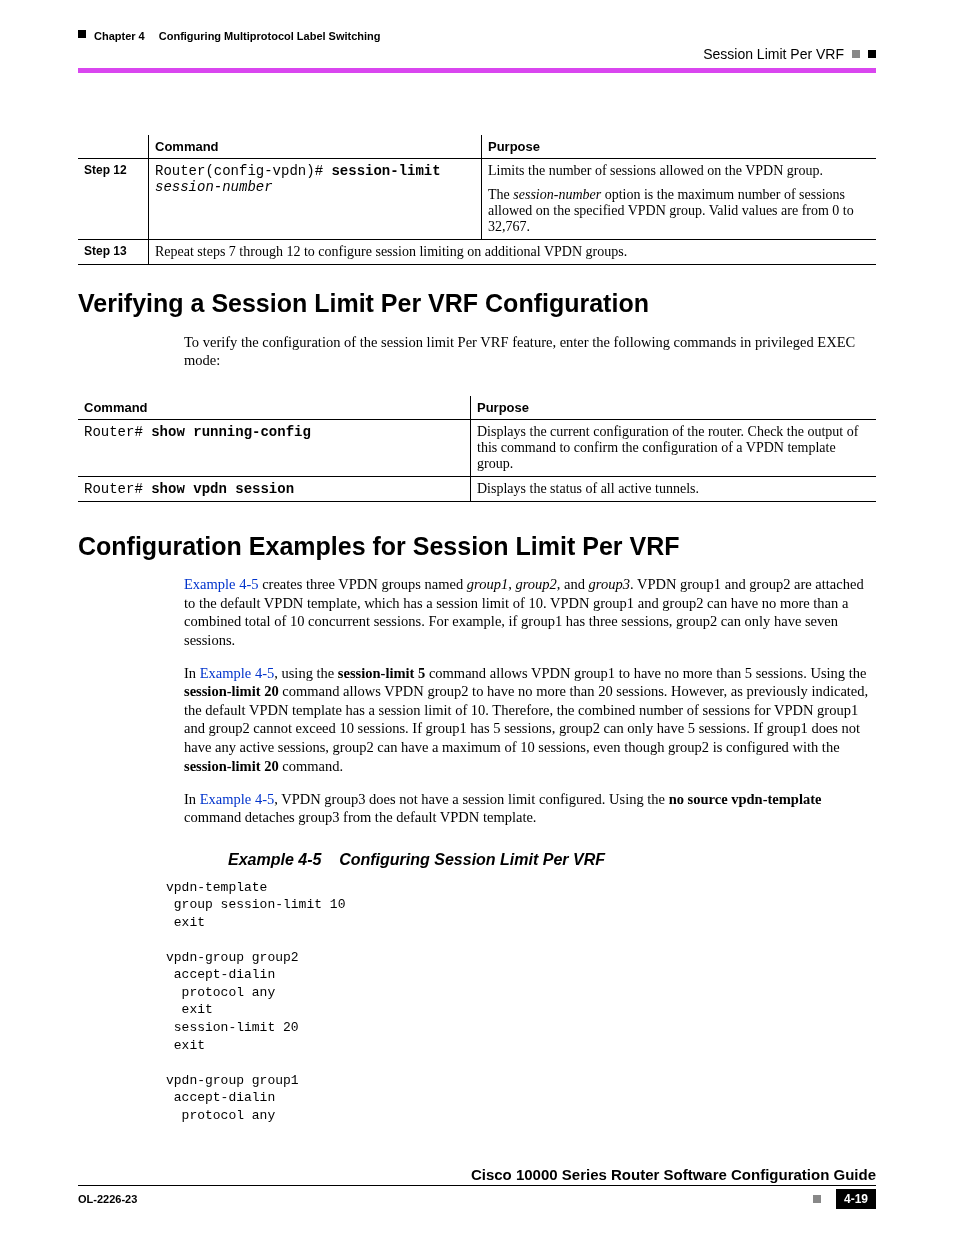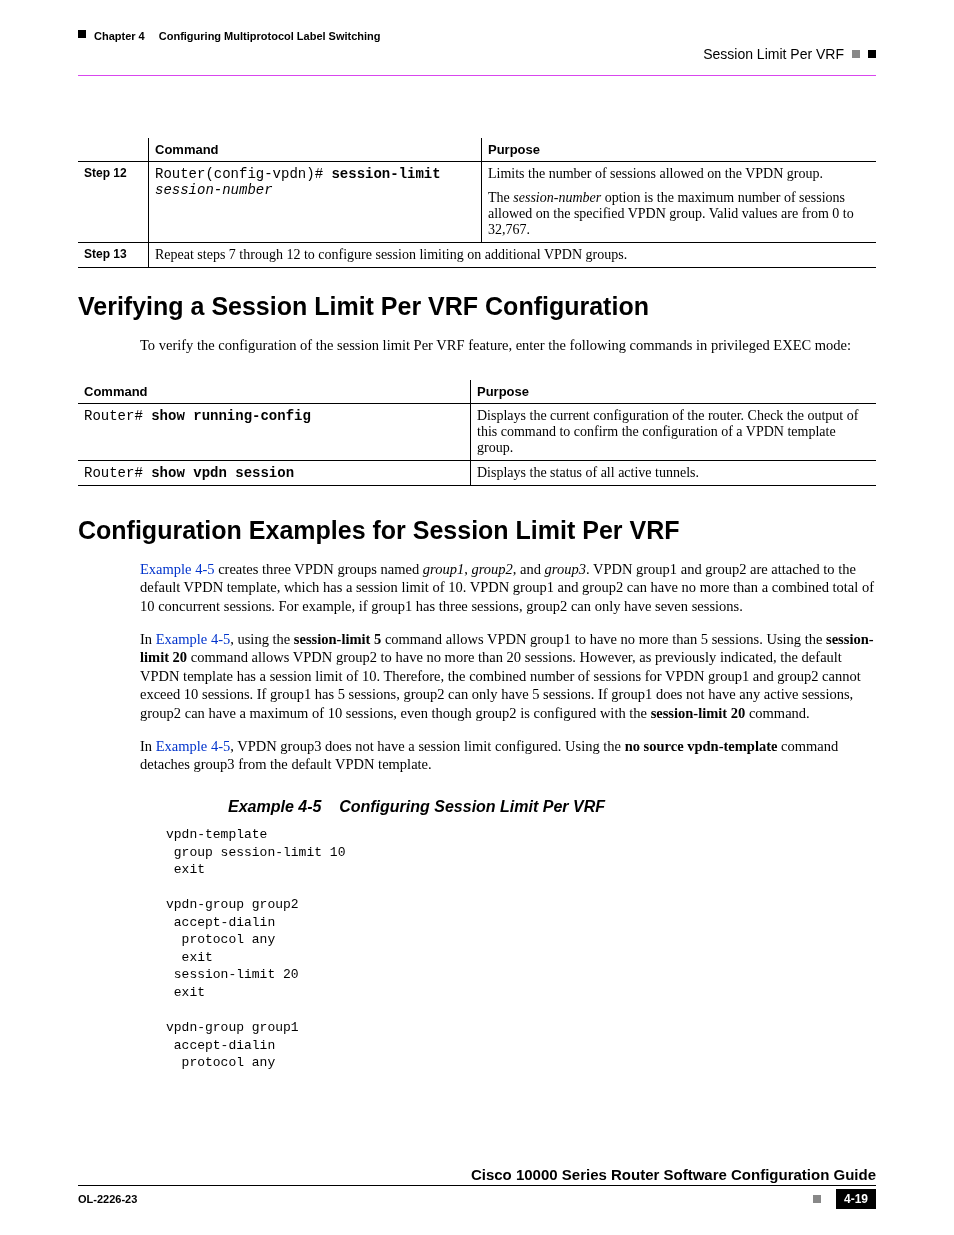--- a/index.html
+++ b/index.html
@@ -11,22 +11,22 @@
     color: #000;
   }
   .page {
     width: 954px;
     height: 1235px;
     position: relative;
     box-sizing: border-box;
     padding: 30px 78px 0 78px;
   }
   .top-header {
-    border-bottom: 1px solid #d946ef;
-    padding-bottom: 13px;
+    border-bottom: 5px solid #d946ef;
+    padding-bottom: 6px;
     margin-bottom: 2px;
     font-family: Arial, Helvetica, sans-serif;
   }
   .top-header-row1 {
     font-size: 11px;
     font-weight: bold;
     display: flex;
   }
   .top-header-row2 {
     font-size: 14px;
@@ -85,21 +85,21 @@
   .mono { font-family: "Courier New", monospace; font-size: 13px; }
   .mono strong { font-weight: bold; }
   .mono em { font-style: italic; }
   h2 {
     font-family: Arial, Helvetica, sans-serif;
     font-weight: bold;
     font-size: 25px;
     margin: 18px 0 14px 0;
   }
   .body-para {
-    margin-left: 62px;
+    margin-left: 106px;
     font-size: 14.5px;
     line-height: 1.28;
     margin-bottom: 12px;
   }
   table.cmd2 {
     width: 100%;
     border-collapse: collapse;
     margin-top: 26px;
     margin-bottom: 30px;
   }

